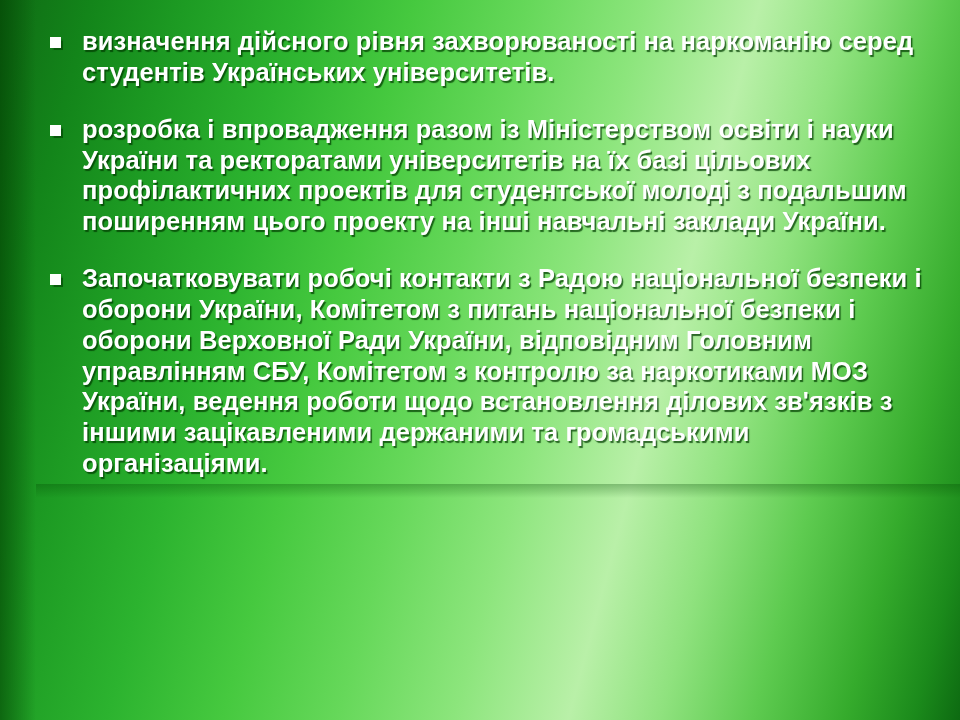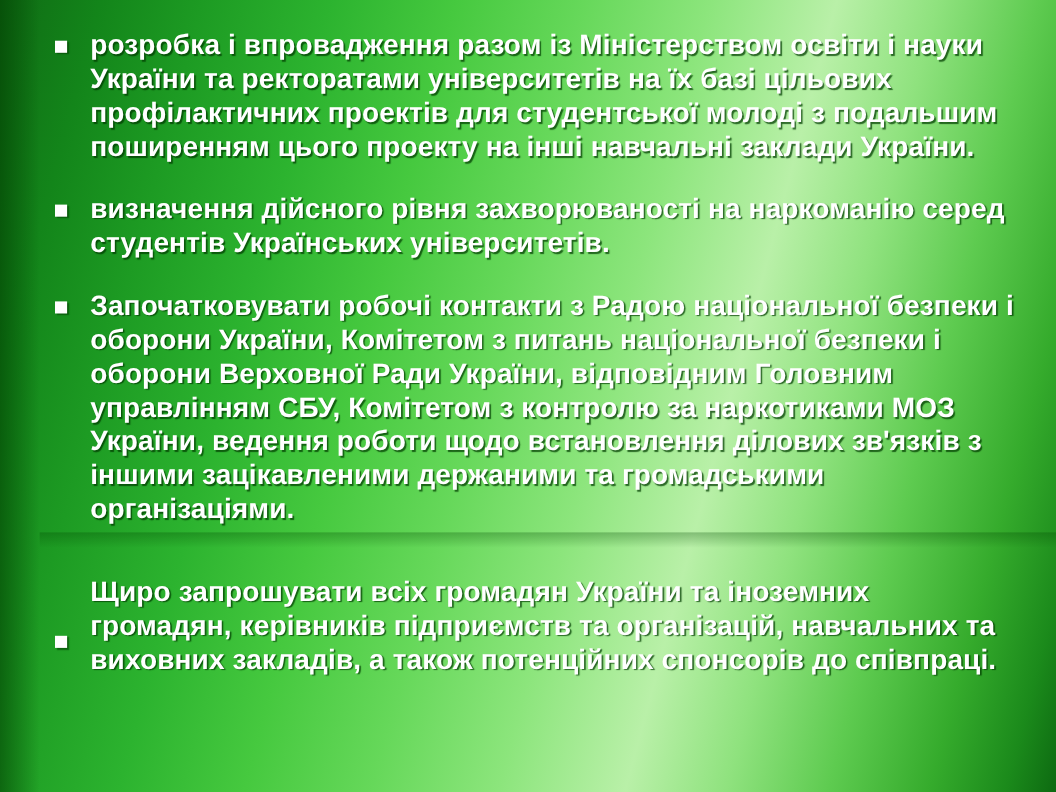--- a/index.html
+++ b/index.html
@@ -89,33 +89,29 @@
 <body>
 
 <div id="slide">
   <div class="shadow-band"></div>
 
   <div class="content">
     <ul class="bullets">
 
       <li class="bullet">
         <span class="marker"></span>
-        <span class="btext">розробка і впровадження разом із Міністерством освіти і науки України та ректоратами університетів на їх базі цільових профілактичних проектів для студентської молоді з подальшим поширенням цього проекту на інші навчальні заклади України.</span>
+        <span class="btext">визначення дійсного рівня захворюваності на наркоманію серед студентів Українських університетів.</span>
       </li>
 
       <li class="bullet">
         <span class="marker"></span>
-        <span class="btext">визначення дійсного рівня захворюваності на наркоманію серед студентів Українських університетів.</span>
+        <span class="btext">розробка і впровадження разом із Міністерством освіти і науки України та ректоратами університетів на їх базі цільових профілактичних проектів для студентської молоді з подальшим поширенням цього проекту на інші навчальні заклади України.</span>
       </li>
 
       <li class="bullet">
         <span class="marker"></span>
         <span class="btext">Започатковувати робочі контакти з Радою національної безпеки і оборони України, Комітетом з питань національної безпеки і оборони Верховної Ради України, відповідним Головним управлінням СБУ, Комітетом з контролю за наркотиками МОЗ України, ведення роботи щодо встановлення ділових зв'язків з іншими зацікавленими держаними та громадськими організаціями.</span>
       </li>
 
-      <li class="bullet gap-before">
-        <span class="marker" style="top:55px"></span>
-        <span class="btext">Щиро запрошувати всіх громадян України та іноземних громадян, керівників підприємств та організацій, навчальних та виховних закладів, а також потенційних спонсорів до співпраці.</span>
-      </li>
 
     </ul>
   </div>
 </div>
 
 </body></html>

